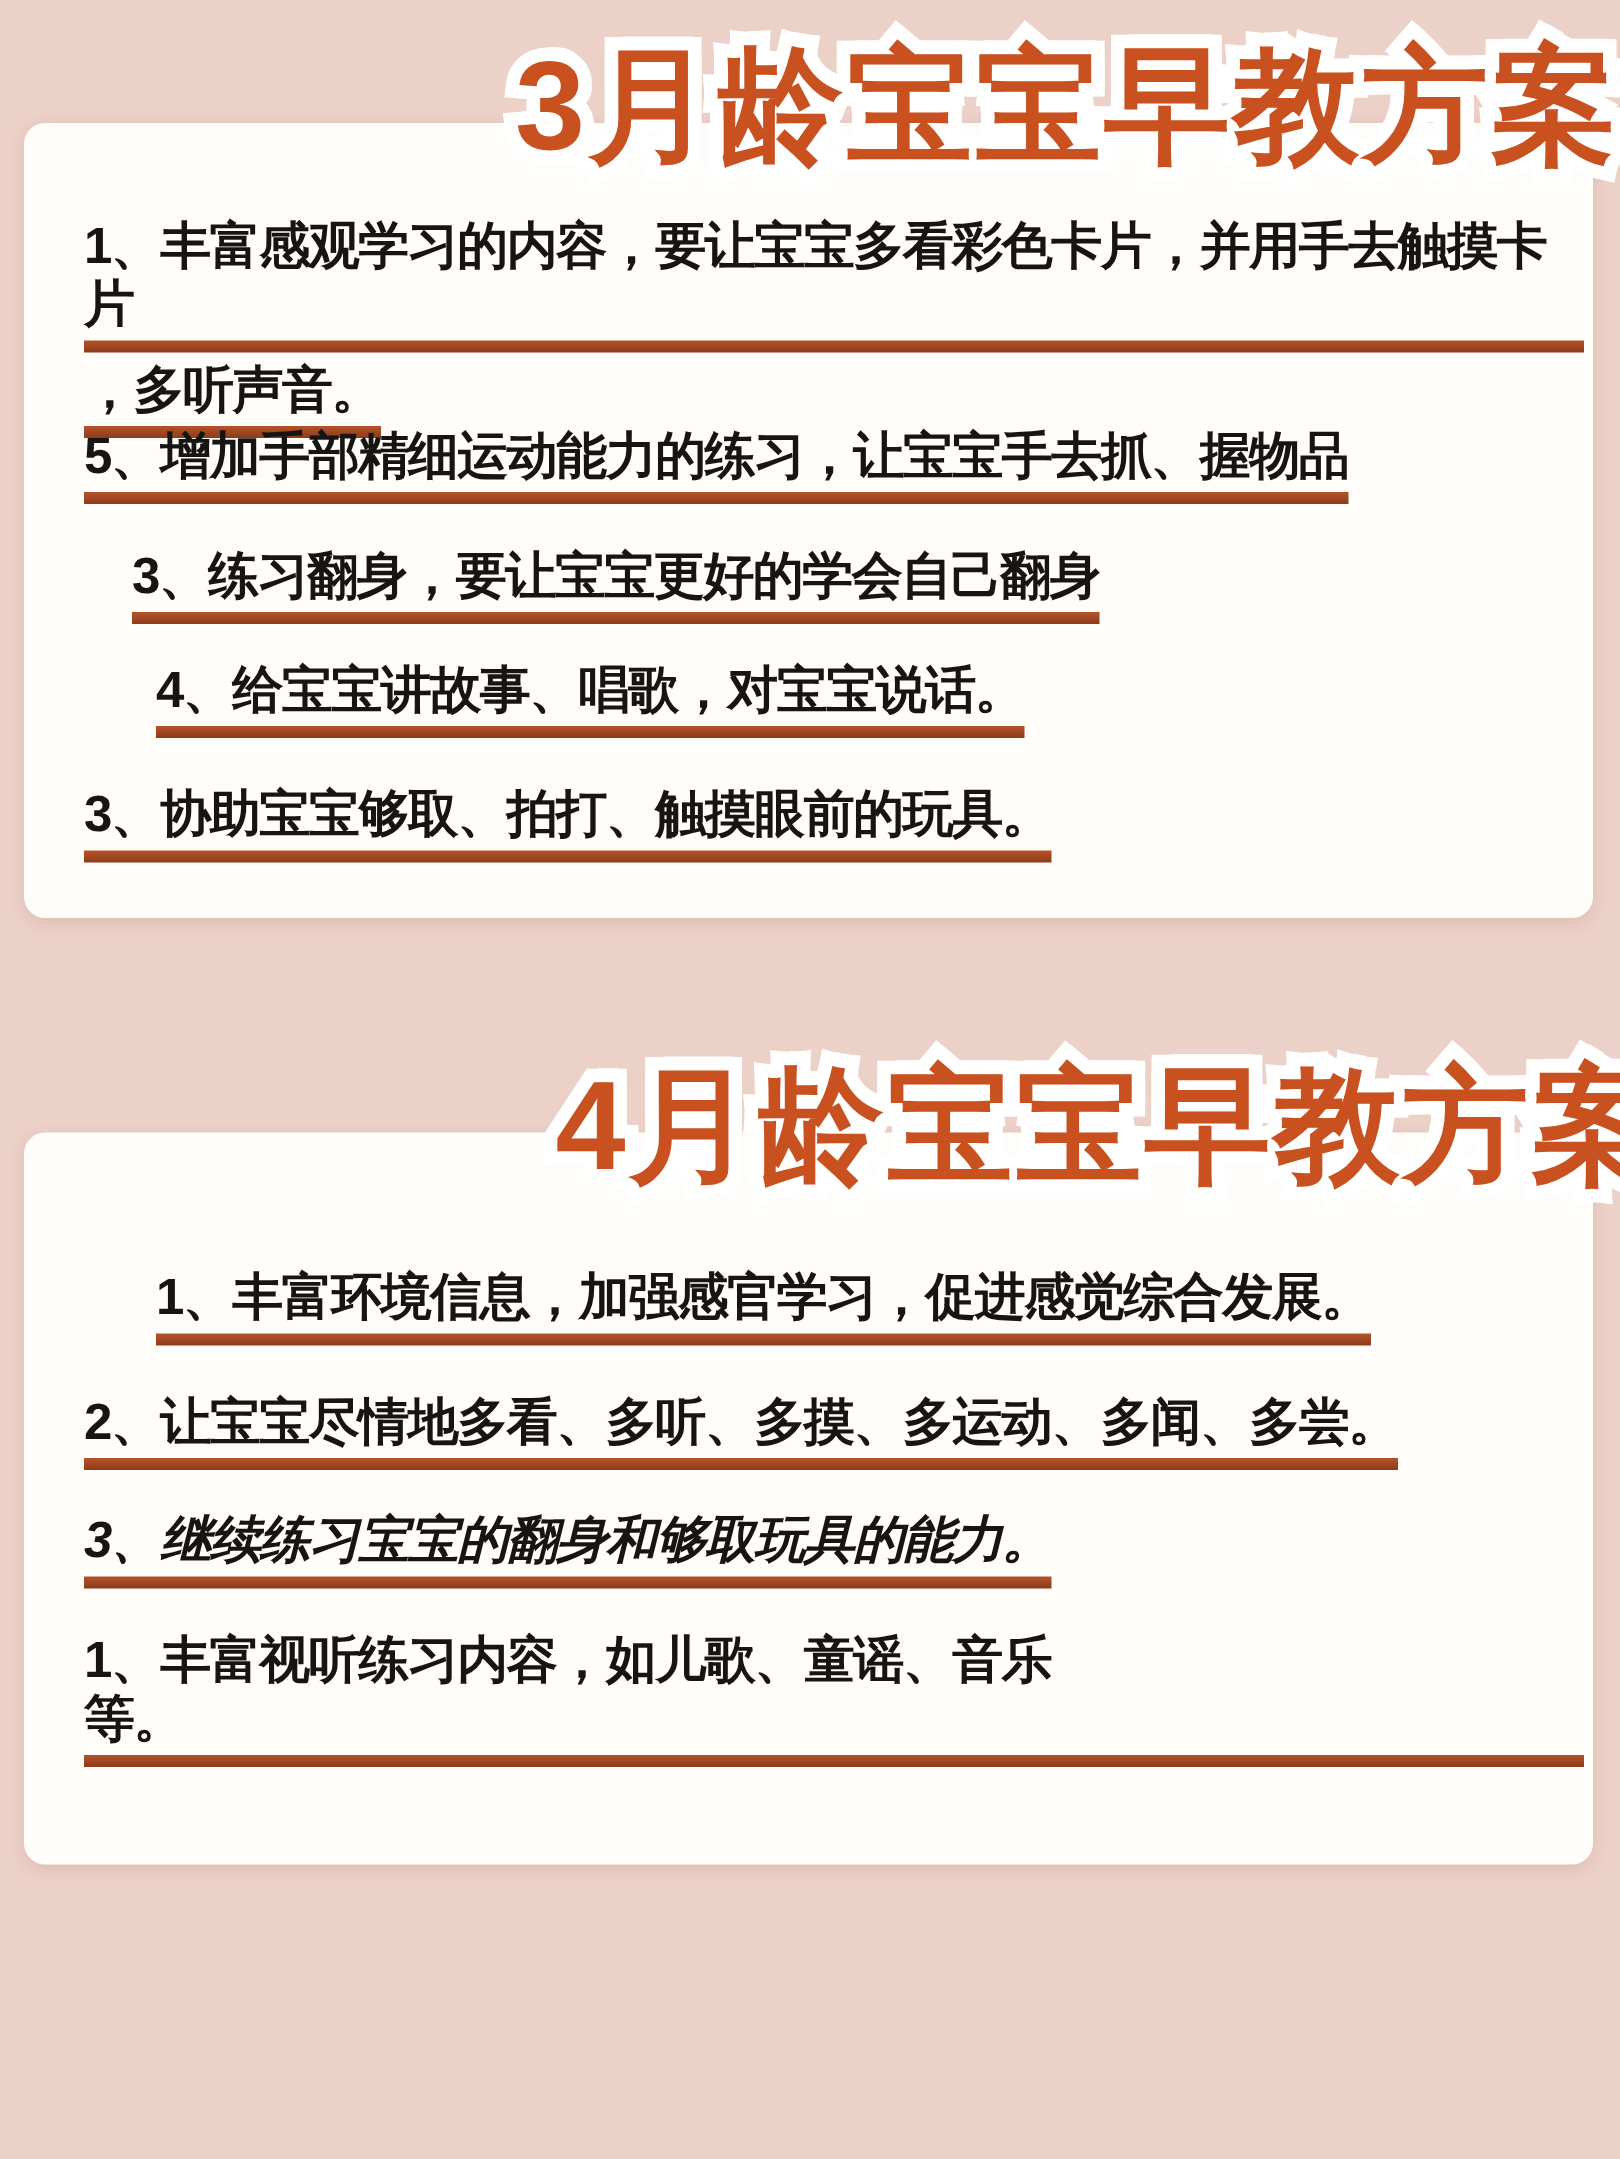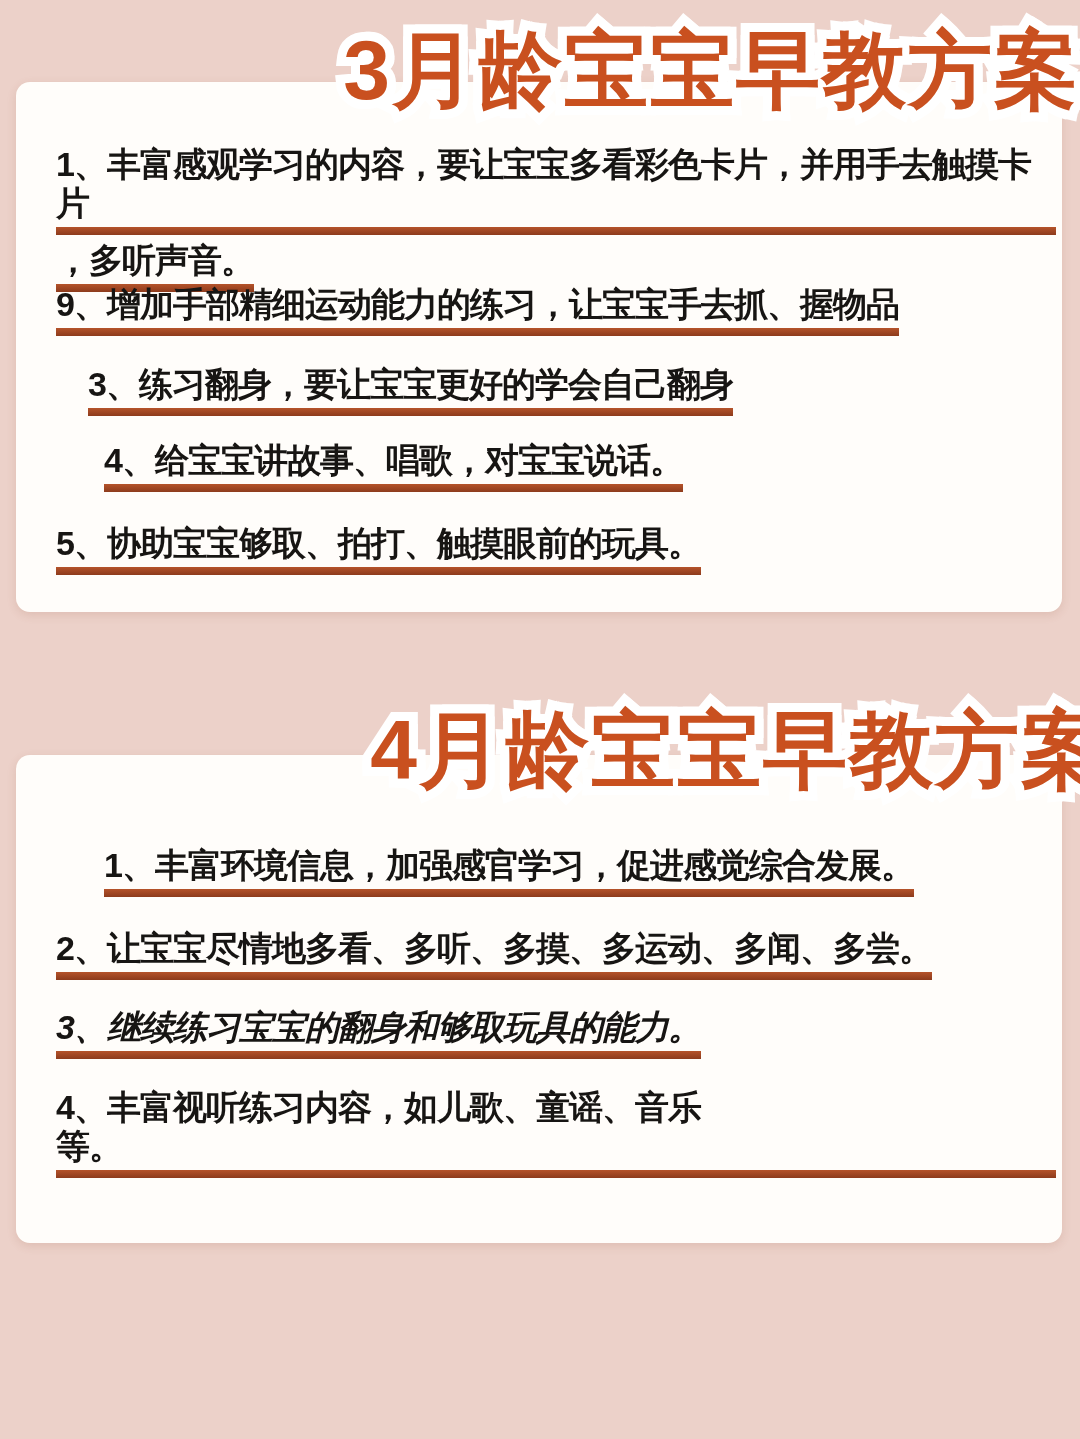--- a/index.html
+++ b/index.html
@@ -70,43 +70,43 @@
   <div class="title title1">
     <span class="stroke">3月龄宝宝早教方案</span>
     <span class="fill">3月龄宝宝早教方案</span>
   </div>
 
   <div class="item c1-i1">
     <span class="line"><span class="u">1、丰富感观学习的内容，要让宝宝多看彩色卡片，并用手去触摸卡片</span></span>
     <span class="line"><span class="u">，多听声音。</span></span>
   </div>
   <div class="item c1-i2">
-    <span class="line"><span class="u">9、增加手部精细运动能力的练习，让宝宝手去抓、握物品</span></span>
+    <span class="line"><span class="u">5、增加手部精细运动能力的练习，让宝宝手去抓、握物品</span></span>
   </div>
   <div class="item c1-i3">
     <span class="line"><span class="u">3、练习翻身，要让宝宝更好的学会自己翻身</span></span>
   </div>
   <div class="item c1-i4">
     <span class="line"><span class="u">4、给宝宝讲故事、唱歌，对宝宝说话。</span></span>
   </div>
   <div class="item c1-i5">
-    <span class="line"><span class="u">5、协助宝宝够取、拍打、触摸眼前的玩具。</span></span>
+    <span class="line"><span class="u">3、协助宝宝够取、拍打、触摸眼前的玩具。</span></span>
   </div>
 
   <div class="title title2">
     <span class="stroke">4月龄宝宝早教方案</span>
     <span class="fill">4月龄宝宝早教方案</span>
   </div>
 
   <div class="item c2-i1">
     <span class="line"><span class="u">1、丰富环境信息，加强感官学习，促进感觉综合发展。</span></span>
   </div>
   <div class="item c2-i2">
     <span class="line"><span class="u">2、让宝宝尽情地多看、多听、多摸、多运动、多闻、多尝。</span></span>
   </div>
   <div class="item c2-i3">
     <span class="line"><span class="u">3、继续练习宝宝的翻身和够取玩具的能力。</span></span>
   </div>
   <div class="item c2-i4">
-    <span class="line"><span class="u u-ext">4、丰富视听练习内容，如儿歌、童谣、音乐等。</span></span>
+    <span class="line"><span class="u u-ext">1、丰富视听练习内容，如儿歌、童谣、音乐等。</span></span>
   </div>
 
 </div>
 
 </body></html>

